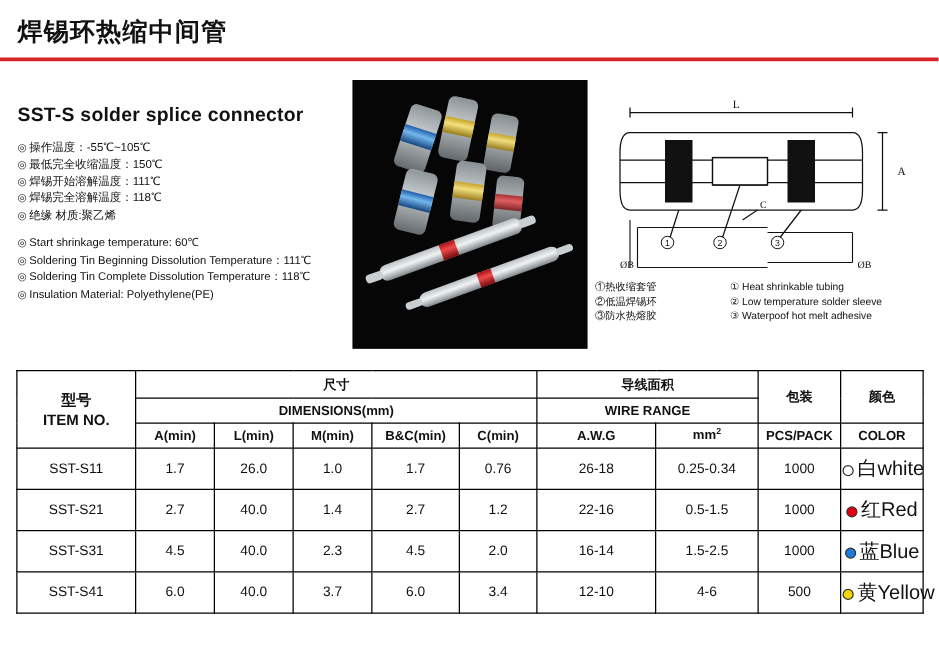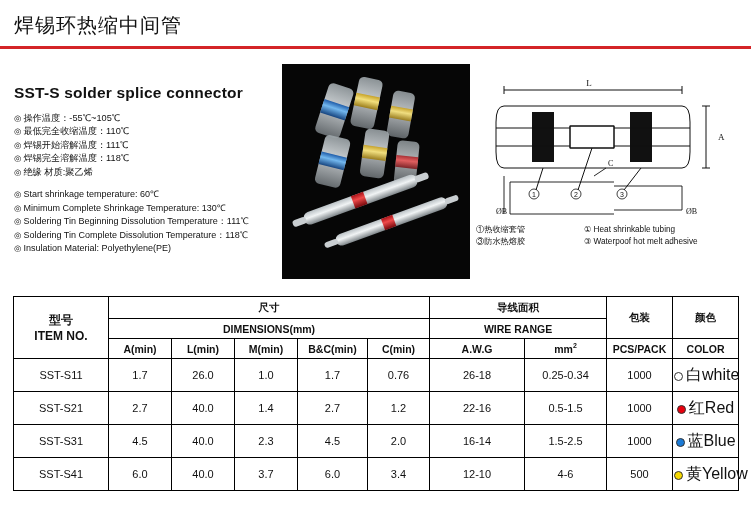--- a/index.html
+++ b/index.html
@@ -10,21 +10,21 @@
     font-family: "Liberation Sans", sans-serif;
     color: #111;
     position: relative;
     overflow: hidden;
   }
   .page { position: relative; width: 751px; height: 531px; }
 
   
   .hdr-title {
     position: absolute; left: 14px; top: 12px;
-    font-size: 20px; font-weight: 400; letter-spacing: 1px;
+    font-size: 20px; font-weight: 700; letter-spacing: 1px;
     color: #111;
   }
   .hdr-rule {
     position: absolute; left: 0; top: 46px; width: 751px; height: 3px;
     background: #d42427;
   }
 
   
   .spec {
     position: absolute; left: 14px; top: 68px; width: 262px;
@@ -98,29 +98,28 @@
 
 <div class="page">
 
   <div class="hdr-title">焊锡环热缩中间管</div>
   <div class="hdr-rule"></div>
 
   <div class="spec">
     <h2>SST-S solder splice connector</h2>
     <ul class="cn">
       <li>操作温度：-55℃~105℃</li>
-      <li>最低完全收缩温度：110℃</li>
+      <li>最低完全收缩温度：150℃</li>
       <li>焊锡开始溶解温度：111℃</li>
       <li>焊锡完全溶解温度：118℃</li>
       <li>绝缘 材质:聚乙烯</li>
     </ul>
     <div class="gap"></div>
     <ul class="en">
       <li>Start shrinkage temperature: 60℃</li>
-      <li>Minimum Complete Shrinkage Temperature: 130℃</li>
       <li>Soldering Tin Beginning Dissolution Temperature：111℃</li>
       <li>Soldering Tin Complete Dissolution Temperature：118℃</li>
       <li>Insulation Material: Polyethylene(PE)</li>
     </ul>
   </div>
 
   <div class="photo">
     <svg width="188" height="215" viewBox="0 0 188 215">
       <rect x="0" y="0" width="188" height="215" fill="#060606"></rect>
       <defs>
@@ -244,20 +243,24 @@
       <text x="22" y="150" font-size="8" font-family="Liberation Serif, serif" fill="#111">ØB</text>
       <text x="212" y="150" font-size="8" font-family="Liberation Serif, serif" fill="#111">ØB</text>
     </svg>
 
     <div class="legend">
       <table>
         <tbody>
             <tr>
           <td class="cn">①热收缩套管</td>
           <td>① Heat shrinkable tubing</td>
+        </tr>
+        <tr>
+          <td class="cn">②低温焊锡环</td>
+          <td>② Low temperature solder sleeve</td>
         </tr>
         <tr>
           <td class="cn">③防水热熔胶</td>
           <td>③ Waterpoof hot melt adhesive</td>
         </tr>
       </tbody>
         </table>
     </div>
   </div>
 

